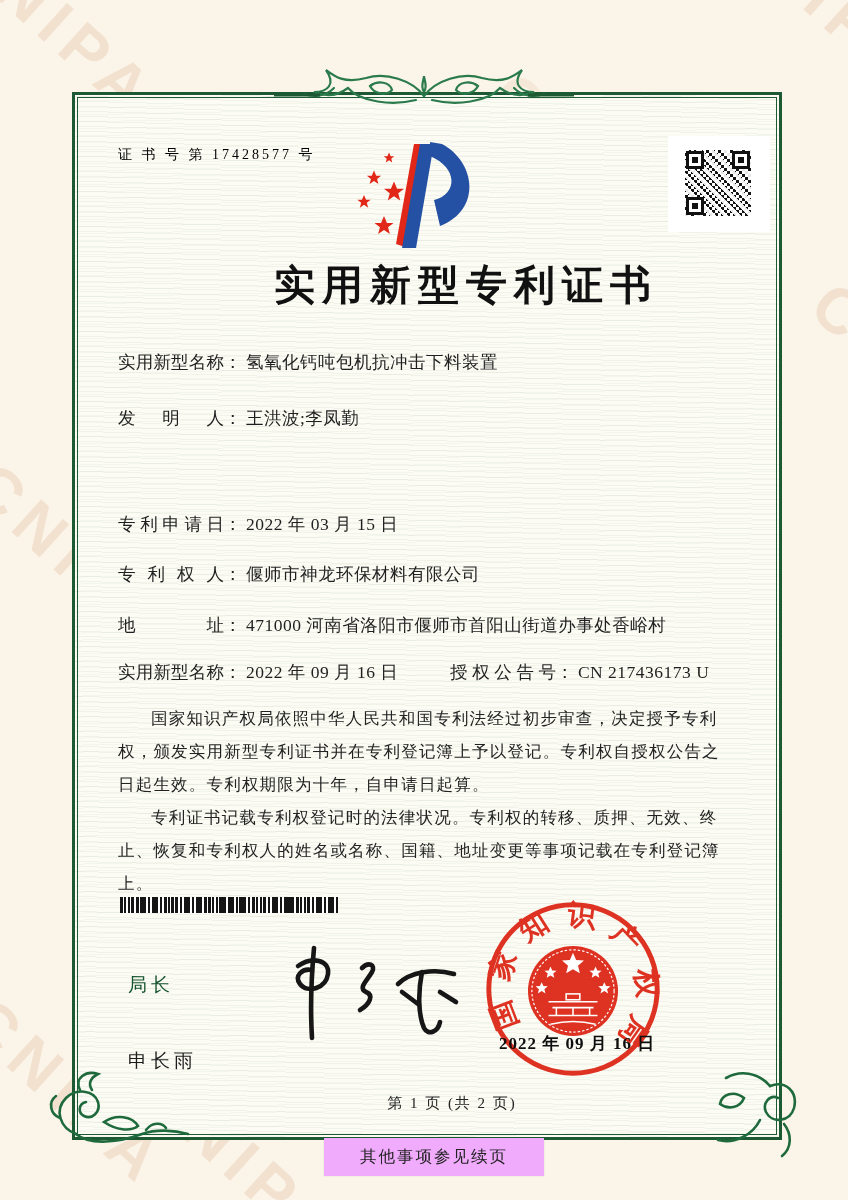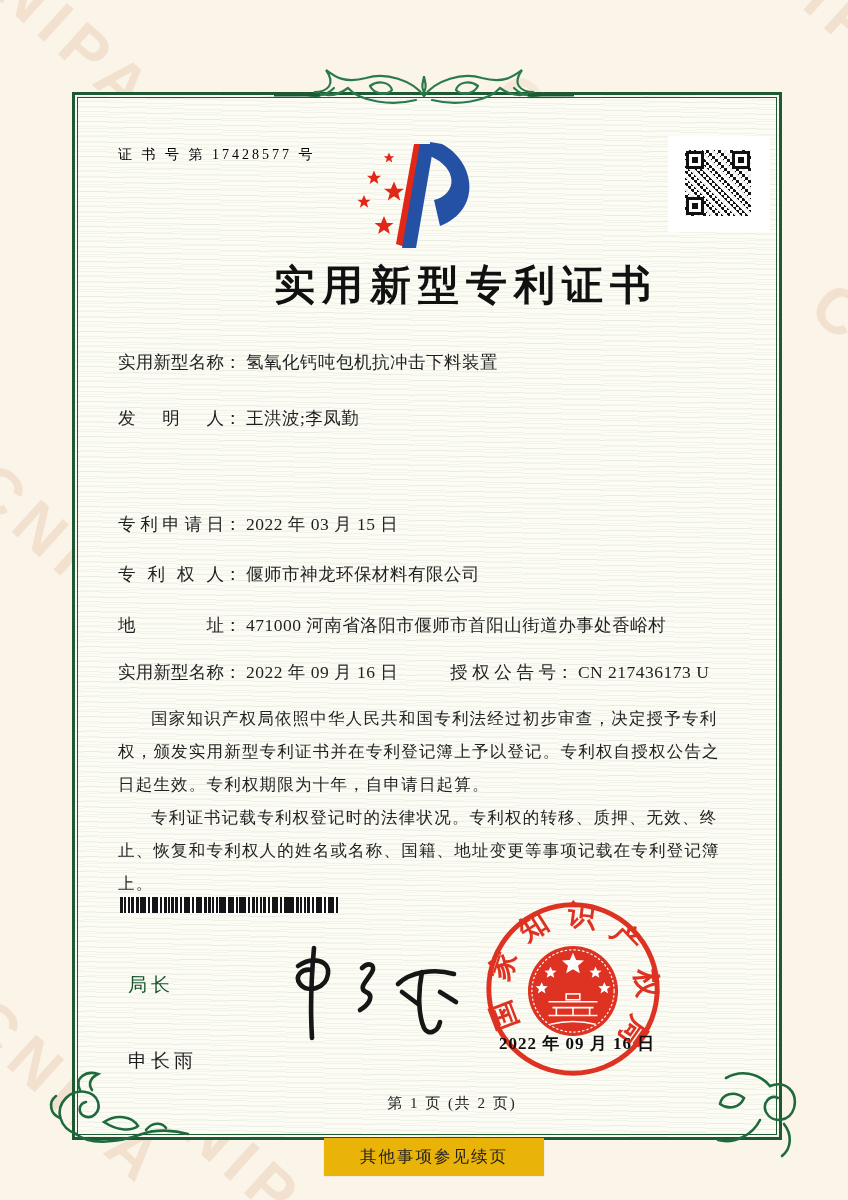--- a/index.html
+++ b/index.html
@@ -82,21 +82,21 @@
   .seal-date{
     position:absolute;left:492px;top:1032px;width:170px;text-align:center;
     font-size:17px;color:#0e0e0e;letter-spacing:1px;font-weight:bold;white-space:nowrap;
   }
   .page-foot{
     position:absolute;left:72px;top:1094px;width:704px;text-align:center;
     font-size:15px;letter-spacing:2px;color:#222;padding-left:28px;
   }
   .cont-box{
     position:absolute;left:324px;top:1138px;width:200px;padding:8px 10px;
-    background:#eab308;text-align:center;font-size:16.5px;letter-spacing:2px;color:#222;
+    background:#f0abfc;text-align:center;font-size:16.5px;letter-spacing:2px;color:#222;
     box-shadow:0 0 0 1px rgba(0,0,0,0.03);
   }
 </style>
 </head>
 <body>
 
 <div class="wm" style="left:-66px;top:-14px;">CNIPA</div>
 <div class="wm" style="left:700px;top:-40px;">CNIPA</div>
 <div class="wm light" style="left:470px;top:130px;">CNIPA</div>
 <div class="wm light" style="left:440px;top:350px;">CNIPA</div>

